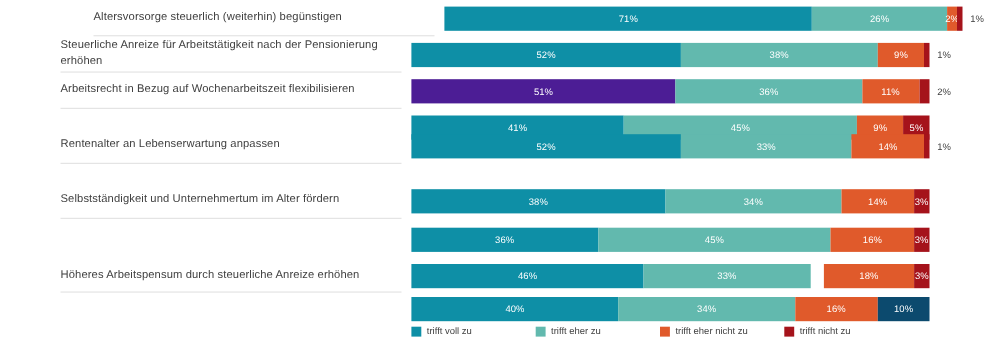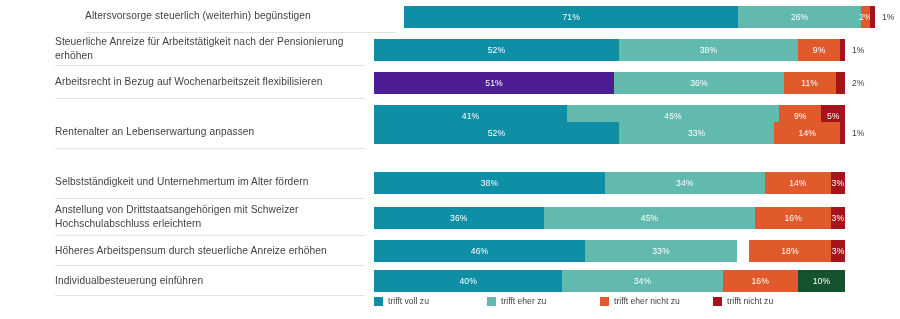--- a/index.html
+++ b/index.html
@@ -213,23 +213,20 @@
           </div>
           <div class="seg" style="background: rgb(224, 90, 43); width: 14%;">
             <span class="seg-label">14%</span>
           </div>
           <div class="seg" style="background: rgb(165, 19, 27); width: 3%;">
             <span class="seg-label">3%</span>
           </div>
         </div>
       </div>
       <div class="row" style="top: 199px; height: 37px;">
-        <div class="row-label-cell">
-          <div class="row-label">Anstellung von Drittstaatsangehörigen mit Schweizer Hochschulabschluss erleichtern</div>
-        </div>
         <div class="bar-track">
           <div class="seg" style="background: rgb(14, 143, 166); width: 36%;">
             <span class="seg-label">36%</span>
           </div>
           <div class="seg" style="background: rgb(98, 185, 174); width: 45%;">
             <span class="seg-label">45%</span>
           </div>
           <div class="seg" style="background: rgb(224, 90, 43); width: 16%;">
             <span class="seg-label">16%</span>
           </div>
@@ -251,34 +248,31 @@
           </div>
           <div class="seg" style="background: rgb(224, 90, 43); width: 18%; margin-left: 12px;">
             <span class="seg-label">18%</span>
           </div>
           <div class="seg" style="background: rgb(165, 19, 27); width: 3%;">
             <span class="seg-label">3%</span>
           </div>
         </div>
       </div>
       <div class="row" style="top: 266px; height: 30px;">
-        <div class="row-label-cell">
-          <div class="row-label">Individualbesteuerung einführen</div>
-        </div>
         <div class="bar-track">
           <div class="seg" style="background: rgb(14, 143, 166); width: 40%;">
             <span class="seg-label">40%</span>
           </div>
           <div class="seg" style="background: rgb(98, 185, 174); width: 34%;">
             <span class="seg-label">34%</span>
           </div>
           <div class="seg" style="background: rgb(224, 90, 43); width: 16%;">
             <span class="seg-label">16%</span>
           </div>
-          <div class="seg" style="background: #14532d; width: 10%;">
+          <div class="seg" style="background: #0c4a6e; width: 10%;">
             <span class="seg-label">10%</span>
           </div>
         </div>
       </div>
     </div>
 
   <div class="legend">
       <div class="legend-item" style="position: absolute; left: 0px;">
         <span class="legend-swatch" style="background: rgb(14, 143, 166);"></span>
         <span class="legend-text">trifft voll zu</span>

